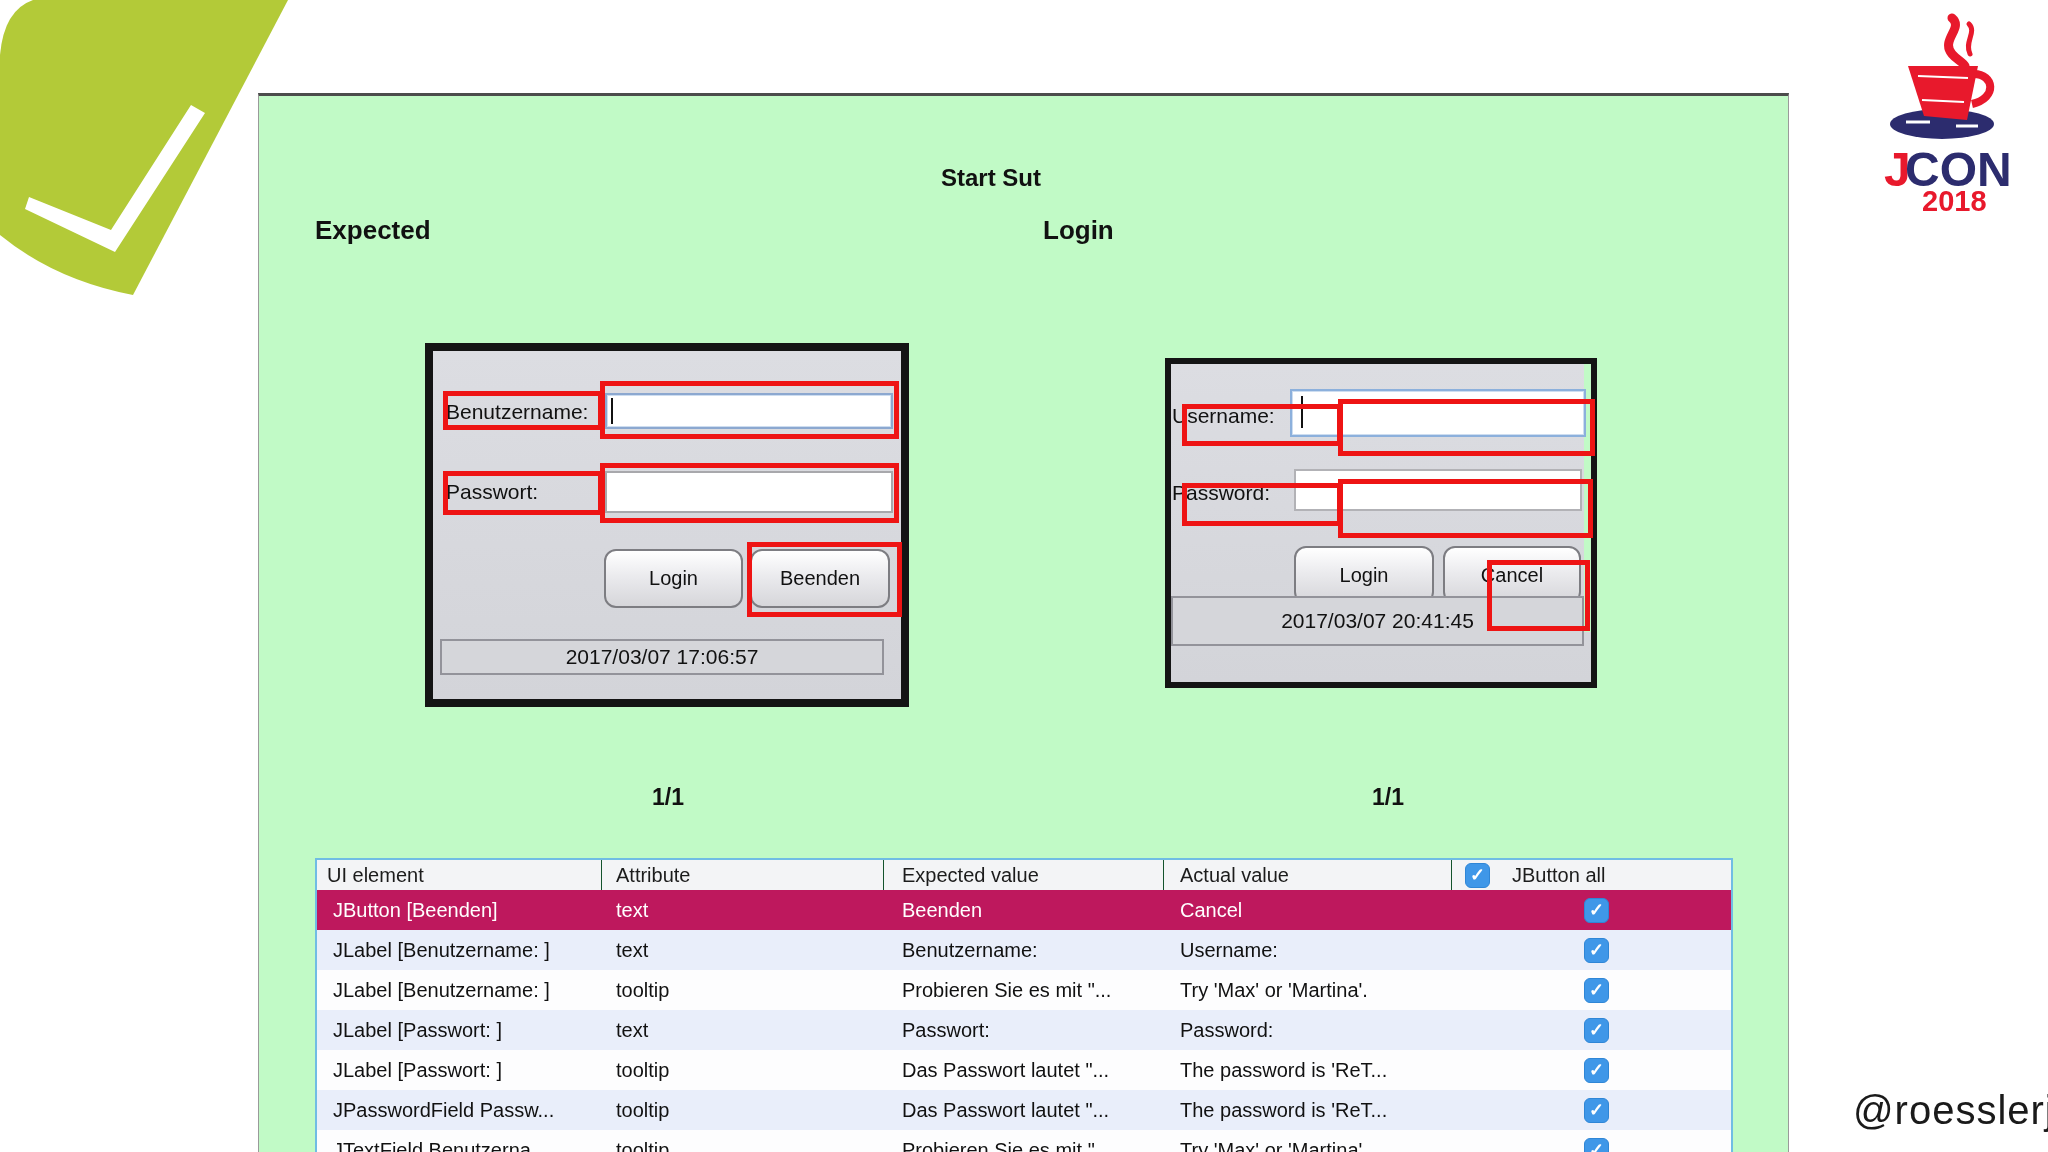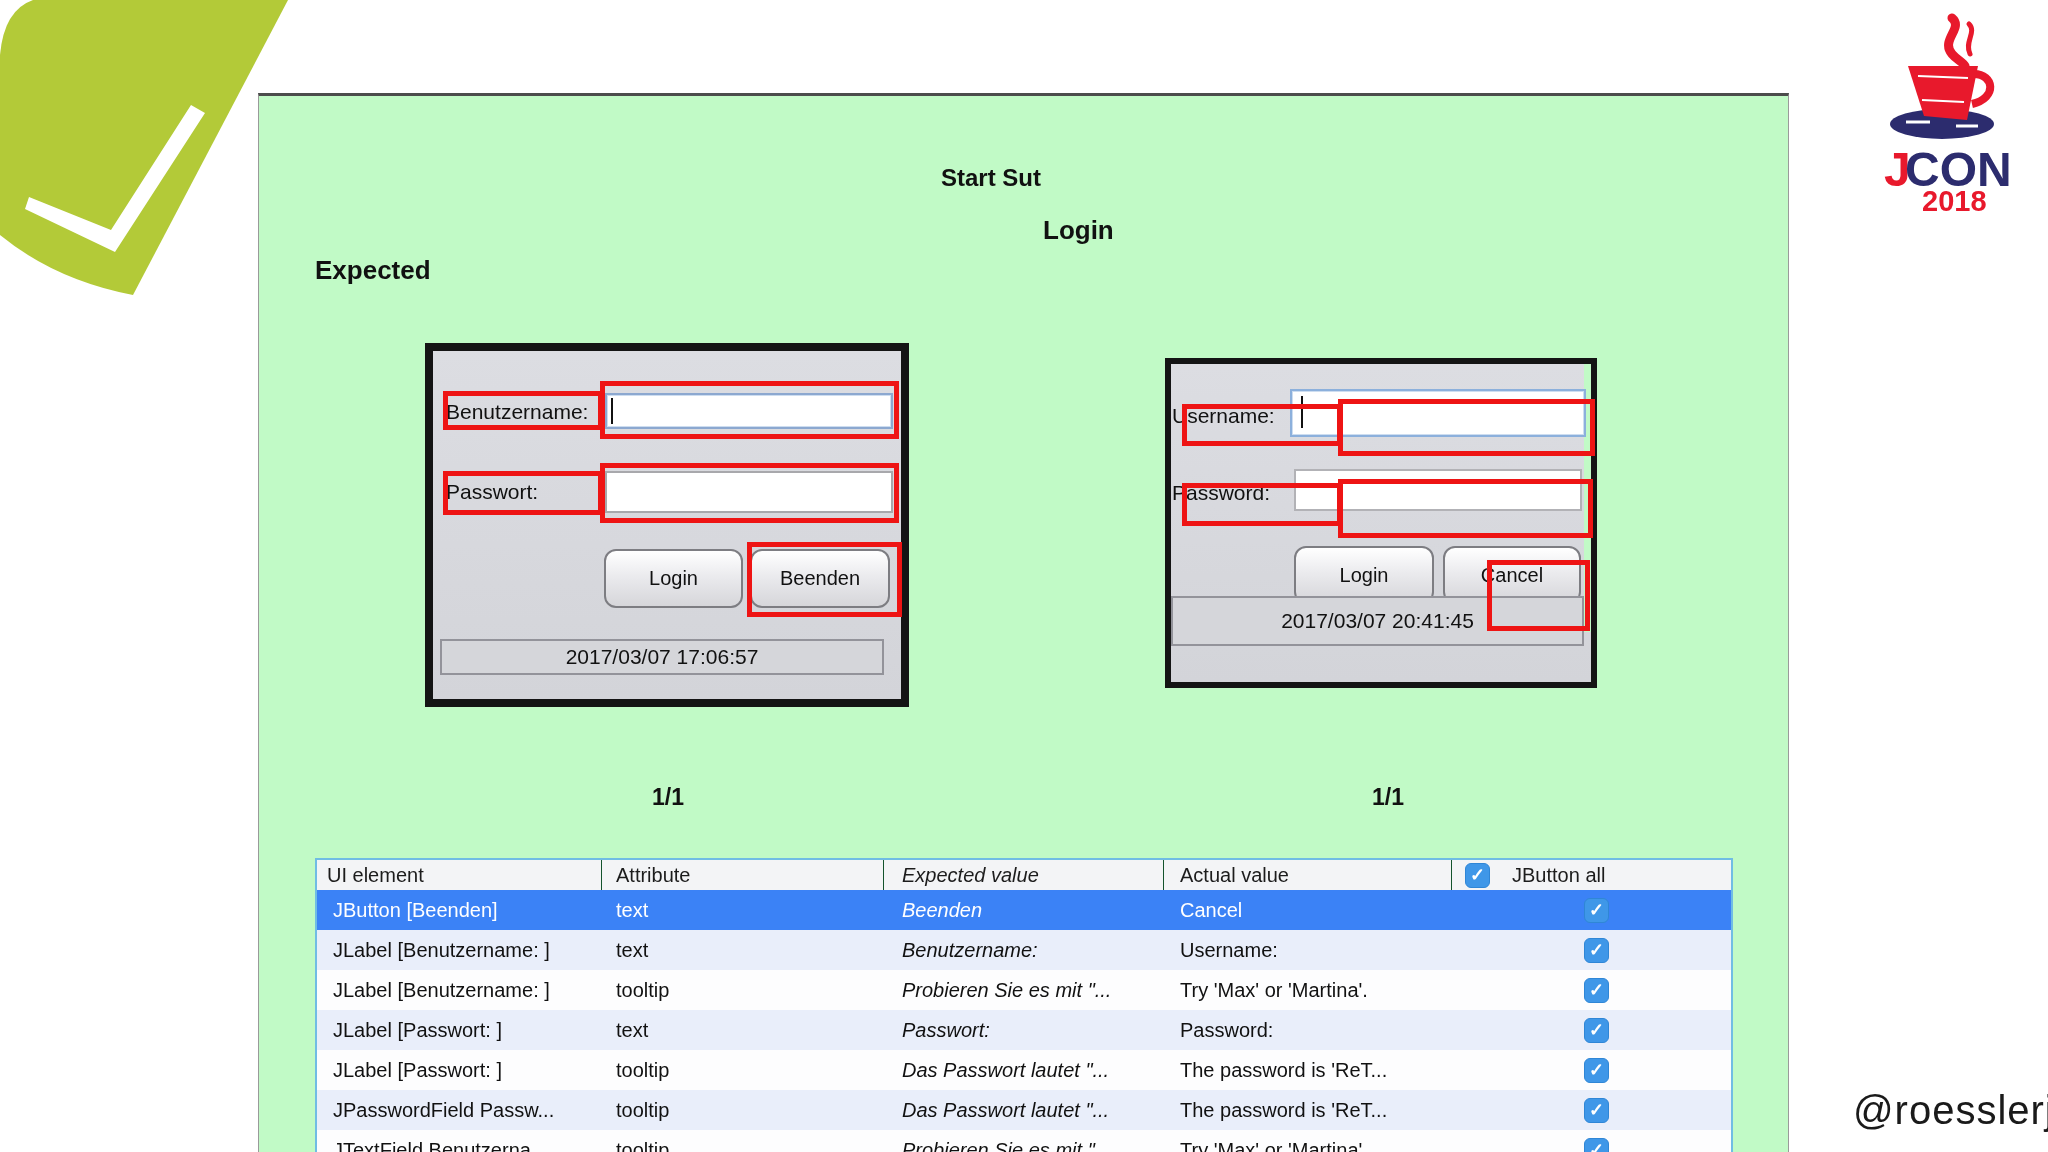--- a/index.html
+++ b/index.html
@@ -35,27 +35,27 @@
 
   
   .dtable{left:315px;top:858px;width:1418px;border:2px solid #70bce4;box-sizing:border-box;background:#fdfdfe;}
   .thead{display:flex;height:30px;background:#f3f4f6;align-items:center;font-size:20px;color:#1c1c1c;}
   .th{box-sizing:border-box;height:30px;display:flex;align-items:center;border-right:1px solid #14532d;}
   .th:last-child{border-right:none;}
   .trow{display:flex;height:40px;align-items:center;font-size:20px;}
   .td{box-sizing:border-box;display:flex;align-items:center;height:40px;white-space:nowrap;overflow:hidden;}
   .c1{width:285px;padding-left:16px;}
   .c2{width:282px;padding-left:14px;}
-  .c3{width:280px;padding-left:18px;font-style:italic;}
+  .c3{width:280px;padding-left:18px;}
   .c4{width:288px;padding-left:16px;}
   .c5{width:279px;}
   .th.c1{padding-left:10px;}
   .r-light{background:#e9eefa;}
   .r-white{background:#fdfdfe;}
-  .r-sel{background:#3b82f6;color:#ffffff;}
+  .r-sel{background:#be185d;color:#ffffff;}
   .cb{width:25px;height:25px;border-radius:6px;background:#3f97e8;border:1px solid #2f86d6;
       box-sizing:border-box;display:flex;align-items:center;justify-content:center;}
   .cb::after{content:"✓";color:#ffffff;font-size:18px;font-weight:bold;line-height:1;}
   .row-cb{margin-left:132px;}
   .head-cb{margin-left:13px;}
   .accept-label{margin-left:22px;}
 
   .handle{left:1853px;top:1088px;font-size:40px;color:#1a1a1a;letter-spacing:1px;}
 </style>
 </head>
@@ -64,21 +64,21 @@
 <div class="stage">
 
   <svg class="abs" style="left:0;top:0;" width="300" height="300" viewBox="0 0 300 300">
     <path d="M33,0 L288,0 L133,295 Q55,280 0,235 L0,55 Q4,10 33,0 Z" fill="#b3ca38"></path>
     <path d="M25,209 L115,252 L205,113 L191,105 L111,230 L29,197 Z" fill="#ffffff"></path>
   </svg>
 
   <div class="abs panel"></div>
 
   <div class="abs slide-title">Start Sut</div>
-  <div class="abs col-heading" style="left:315px;top:215px;margin-top:40px;">Expected</div>
+  <div class="abs col-heading" style="left:315px;top:215px;">Expected</div>
   <div class="abs col-heading" style="left:1043px;top:215px;">Login</div>
 
   <div class="abs dialog dlg-expected"></div>
   <div class="abs dlg-label" style="left:446px;top:400px;">Benutzername:</div>
   <div class="abs tfield tf-focus" style="left:605px;top:393px;width:288px;height:36px;"></div>
   <div class="abs cursor" style="left:611px;top:398px;height:26px;"></div>
   <div class="abs dlg-label" style="left:446px;top:480px;">Passwort:</div>
   <div class="abs tfield tf-plain" style="left:605px;top:471px;width:288px;height:42px;"></div>
   <div class="abs jbtn" style="left:604px;top:549px;width:139px;height:59px;">Login</div>
   <div class="abs jbtn" style="left:750px;top:549px;width:140px;height:59px;">Beenden</div>

